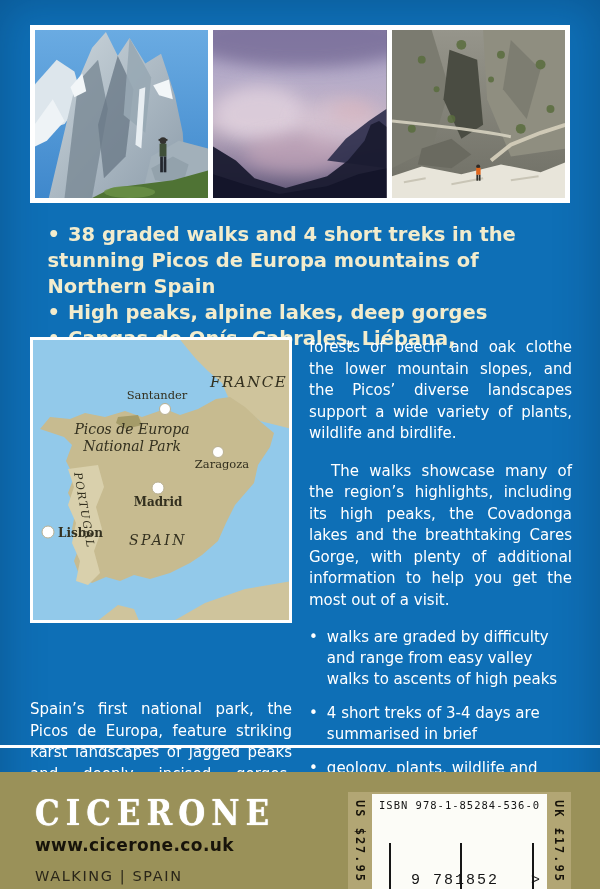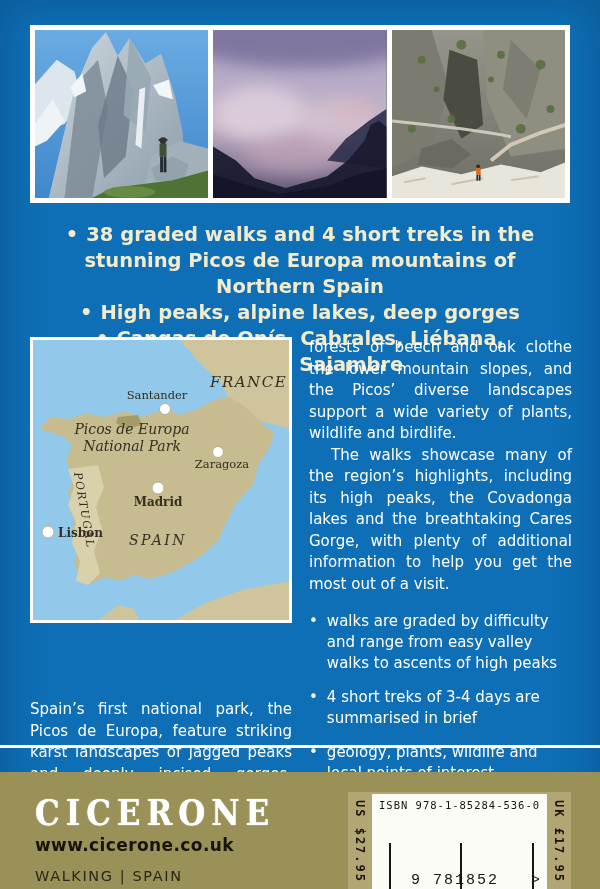--- a/index.html
+++ b/index.html
@@ -7,35 +7,35 @@
        background:#0e6fb6;font-family:"DejaVu Sans",sans-serif;}
   .cover{position:absolute;inset:0;box-shadow:inset 0 0 46px rgba(0,25,55,.28);}
 
   
   .photo-strip{position:absolute;left:30px;top:25px;width:540px;height:178px;
     background:#fff;display:flex;gap:5px;padding:5px;box-sizing:border-box;}
   .photo{flex:1;overflow:hidden;background:#888;}
   .photo svg{display:block;width:100%;height:100%;}
 
   
-  .highlights{position:absolute;top:222px;left:30px;right:30px;text-align:center;
+  .highlights{position:absolute;top:222px;left:30px;right:30px;
     color:#f2eccd;font-weight:bold;font-size:19.5px;line-height:26px;}
   .highlights p{margin:0 auto;max-width:505px;}
   .highlights .dot{margin-right:8px;}
 
   
   .columns{position:absolute;top:337px;left:30px;width:542px;display:flex;gap:17px;}
   .col-left{width:262px;flex:none;}
   .map-box{width:262px;height:346px;}
   .map-box svg{display:block;}
   .caption{margin-top:16px;color:#fff;font-size:15px;line-height:21.5px;
     text-align:justify;}
   .col-right{flex:1;color:#fff;font-size:15px;line-height:21.5px;text-align:justify;}
   .col-right p{margin:0;}
-  .col-right p.indent{text-indent:22px;}
+  .col-right p.indent{text-indent:22px;margin-top:16px;}
   .blist{list-style:none;margin:16px 0 0;padding:0;text-align:left;}
   .blist li{display:flex;gap:9px;margin-bottom:13px;line-height:21px;}
   .blist .dot{flex:none;}
 
   
   .footer-rule{position:absolute;left:0;right:0;bottom:141px;height:3px;background:#fff;}
   .footer{position:absolute;left:0;right:0;bottom:0;height:117px;background:#9a9159;}
   .brand{position:absolute;left:35px;top:24px;}
   .logo{color:#fff;font-family:"DejaVu Serif",serif;font-weight:bold;font-size:31px;
     letter-spacing:6px;line-height:1;transform:scaleY(1.12);transform-origin:left top;

